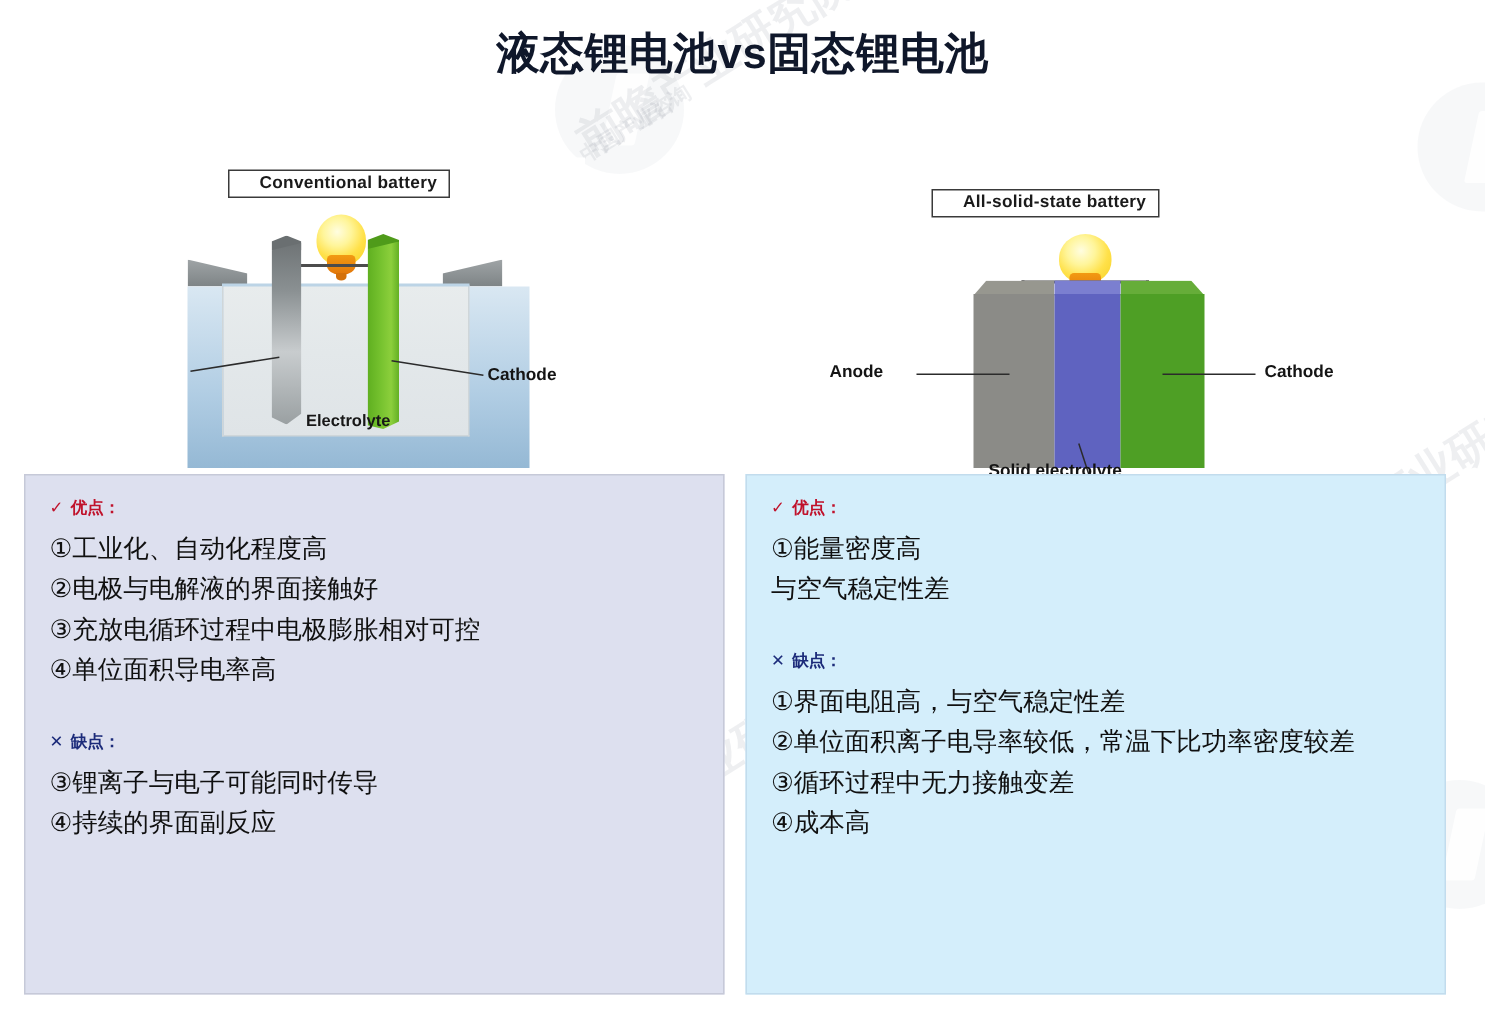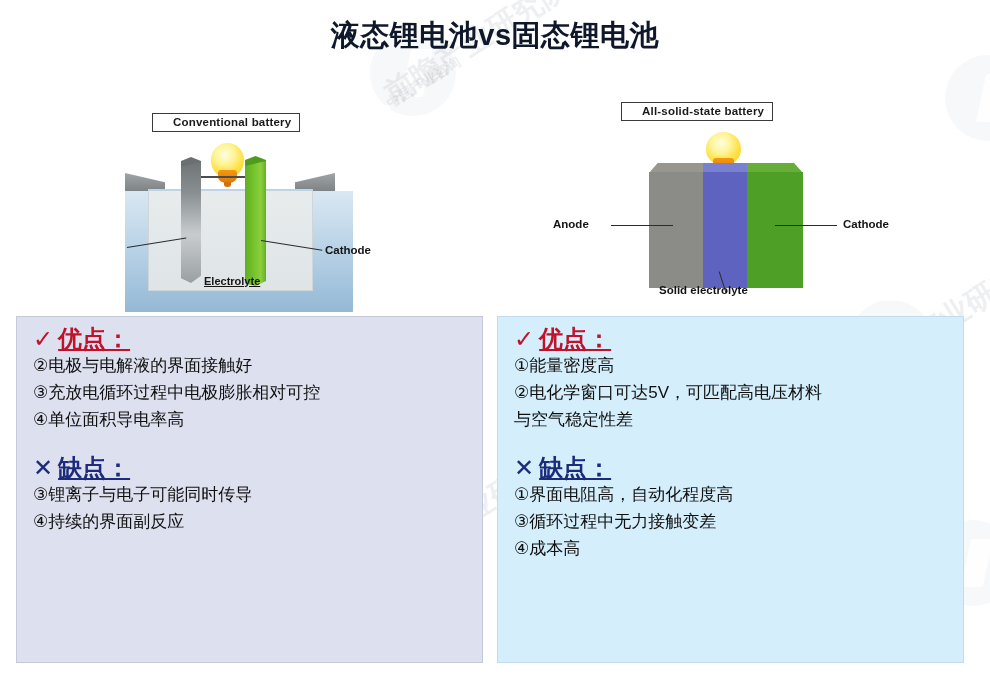--- a/index.html
+++ b/index.html
@@ -51,21 +51,21 @@
     z-index: 5;
   }
 
   
   .diagram {
     position: absolute;
     background: #ffffff;
     overflow: hidden;
   }
   #diagram-left  { left: 87px;  top: 105px; width: 303px; height: 207px; }
-  #diagram-right { left: 533px; top: 94px; width: 395px; height: 207px; }
+  #diagram-right { left: 533px; top: 118px; width: 395px; height: 207px; }
 
   .cap-box {
     position: absolute;
     border: 1.6px solid #3a3a3a;
     background: #ffffff;
     font-size: 11.5px;
     font-weight: bold;
     color: #1a1a1a;
     padding: 2px 8px 3px 20px;
     white-space: nowrap;
@@ -199,25 +199,24 @@
     height: 347px;
     border: 1px solid #c8cbd4;
     overflow: hidden;
   }
   #panel-left  { left: 16px;  width: 467px; background: #dde0ef; border-color: #c6c9d8; }
   #panel-right { left: 497px; width: 467px; background: #d4eefb; border-color: #c2dced; }
 
   .panel-inner { position: relative; padding: 9px 12px 0 16px; z-index: 3; }
 
   .hdr {
-    font-size: 24px;
+    font-size: 11px;
     font-weight: bold;
     line-height: 26px;
     white-space: nowrap;
-    text-decoration: underline;
   }
   .hdr-pros { color: #c0122b; }
   .hdr-cons { color: #1c2b7a; }
   .mark { display: inline-block; margin-right: 5px; font-weight: bold; }
 
   .bullet {
     font-size: 17px;
     line-height: 27px;
     color: #101010;
     letter-spacing: 0;
@@ -268,21 +267,21 @@
     <div class="electrode" id="anode-top"></div>
     <div class="electrode" id="anode-bar"></div>
     <div class="electrode" id="cathode-top"></div>
     <div class="electrode" id="cathode-bar"></div>
 
     <div class="lead-line" style="left:40px; top:142px; width:60px; transform:rotate(-9deg);"></div>
 
     <div class="lead-line" style="left:174px; top:135px; width:62px; transform:rotate(9deg);"></div>
     <div class="lbl" style="left:238px; top:139px;">Cathode</div>
 
-    <div class="lbl-elec" style="left:117px; top:170px;text-decoration:underline;">Electrolyte</div>
+    <div class="lbl-elec" style="left:117px; top:170px;">Electrolyte</div>
   </div>
 
   <div class="diagram" id="diagram-right">
 
     <div class="cap-box" style="left:88px; top:8px;">All-solid-state battery</div>
 
     <div class="bulb-glass" style="left:173px; top:38px; width:35px; height:33px;"></div>
     <div class="bulb-base" style="left:180px; top:64px; width:21px; height:13px;"></div>
     <div class="bulb-tip" style="left:187px; top:76px; width:7px; height:5px;"></div>
 
@@ -305,47 +304,48 @@
 
     <div class="lead-line" style="left:186px; top:177px; width:22px; transform:rotate(72deg);"></div>
     <div class="lbl" style="left:126px; top:190px;">Solid electrolyte</div>
   </div>
 
   <div class="panel" id="panel-left">
     <div class="panel-inner">
       <div class="hdr hdr-pros">
         <span class="mark">✓</span><span>优点：</span>
       </div>
+      <div class="bullet">①工业化、自动化程度高</div>
       <div class="bullet">②电极与电解液的界面接触好</div>
       <div class="bullet">③充放电循环过程中电极膨胀相对可控</div>
       <div class="bullet">④单位面积导电率高</div>
 
       <div class="gap"></div>
 
       <div class="hdr hdr-cons">
         <span class="mark">✕</span><span>缺点：</span>
       </div>
       <div class="bullet">③锂离子与电子可能同时传导</div>
       <div class="bullet">④持续的界面副反应</div>
     </div>
   </div>
 
   <div class="panel" id="panel-right">
     <div class="panel-inner">
       <div class="hdr hdr-pros">
         <span class="mark">✓</span><span>优点：</span>
       </div>
       <div class="bullet">①能量密度高</div>
-      <div class="bullet">②电化学窗口可达5V，可匹配高电压材料</div>
       <div class="bullet">与空气稳定性差</div>
 
       <div class="gap"></div>
 
       <div class="hdr hdr-cons">
         <span class="mark">✕</span><span>缺点：</span>
       </div>
-      <div class="bullet">①界面电阻高，自动化程度高</div>
+      <div class="bullet">①界面电阻高，与空气稳定性差</div>
+      <div class="bullet">②单位面积离子电导率较低，常温下比功率密度较差</div>
       <div class="bullet">③循环过程中无力接触变差</div>
       <div class="bullet">④成本高</div>
     </div>
   </div>
 
 </div>
 
 </body></html>

